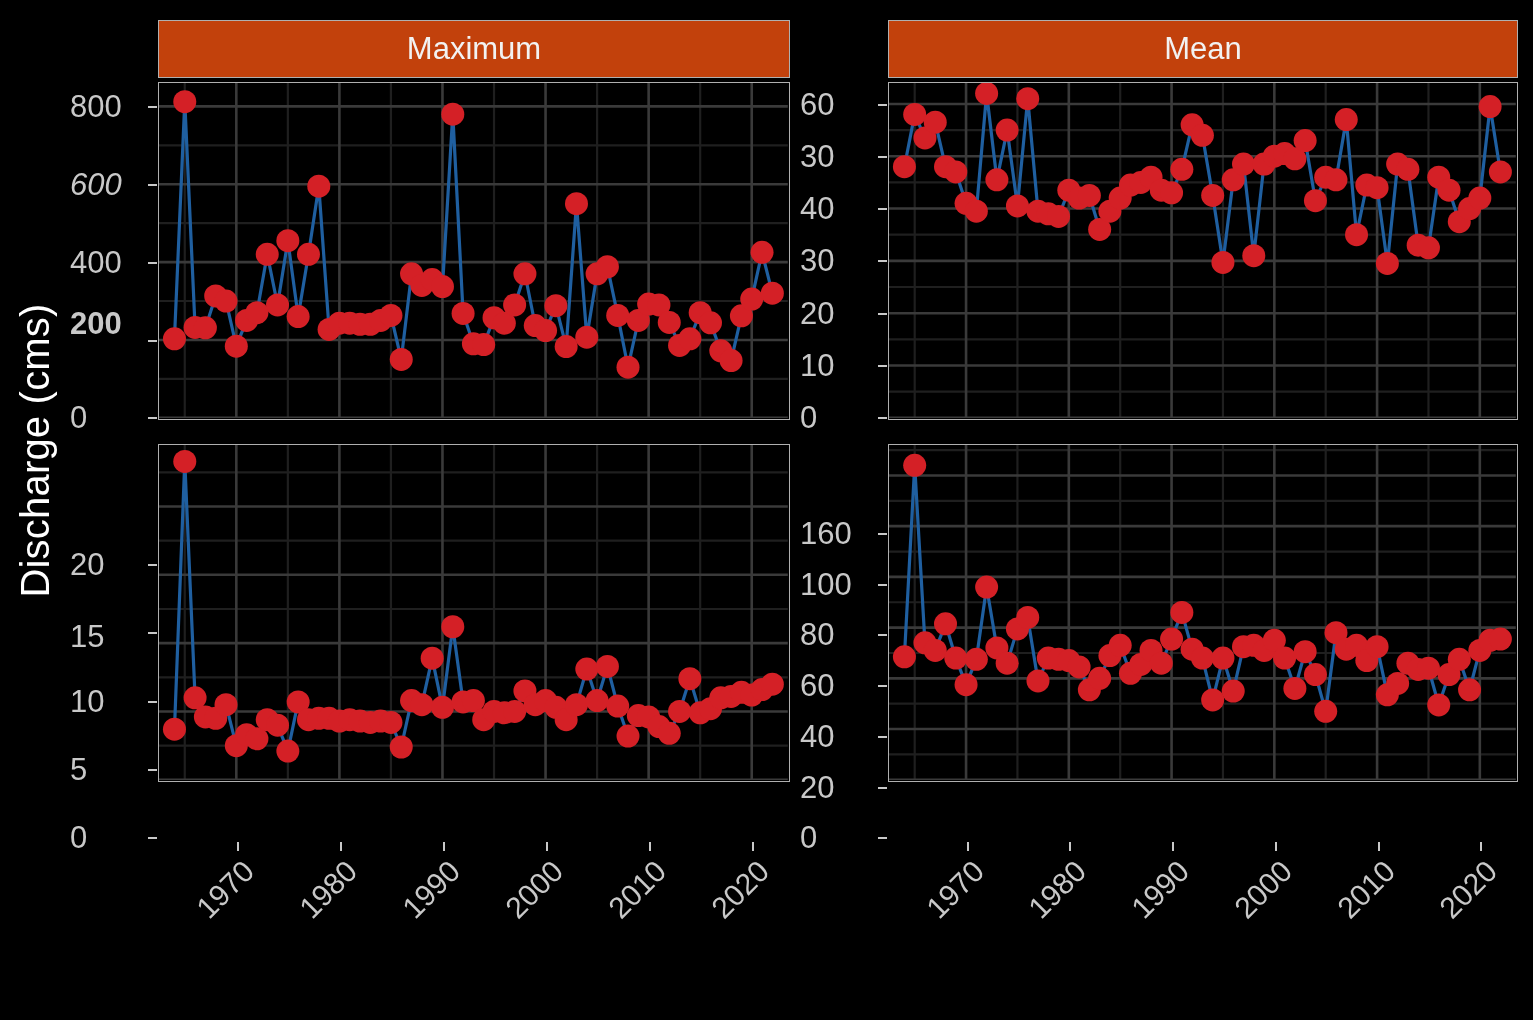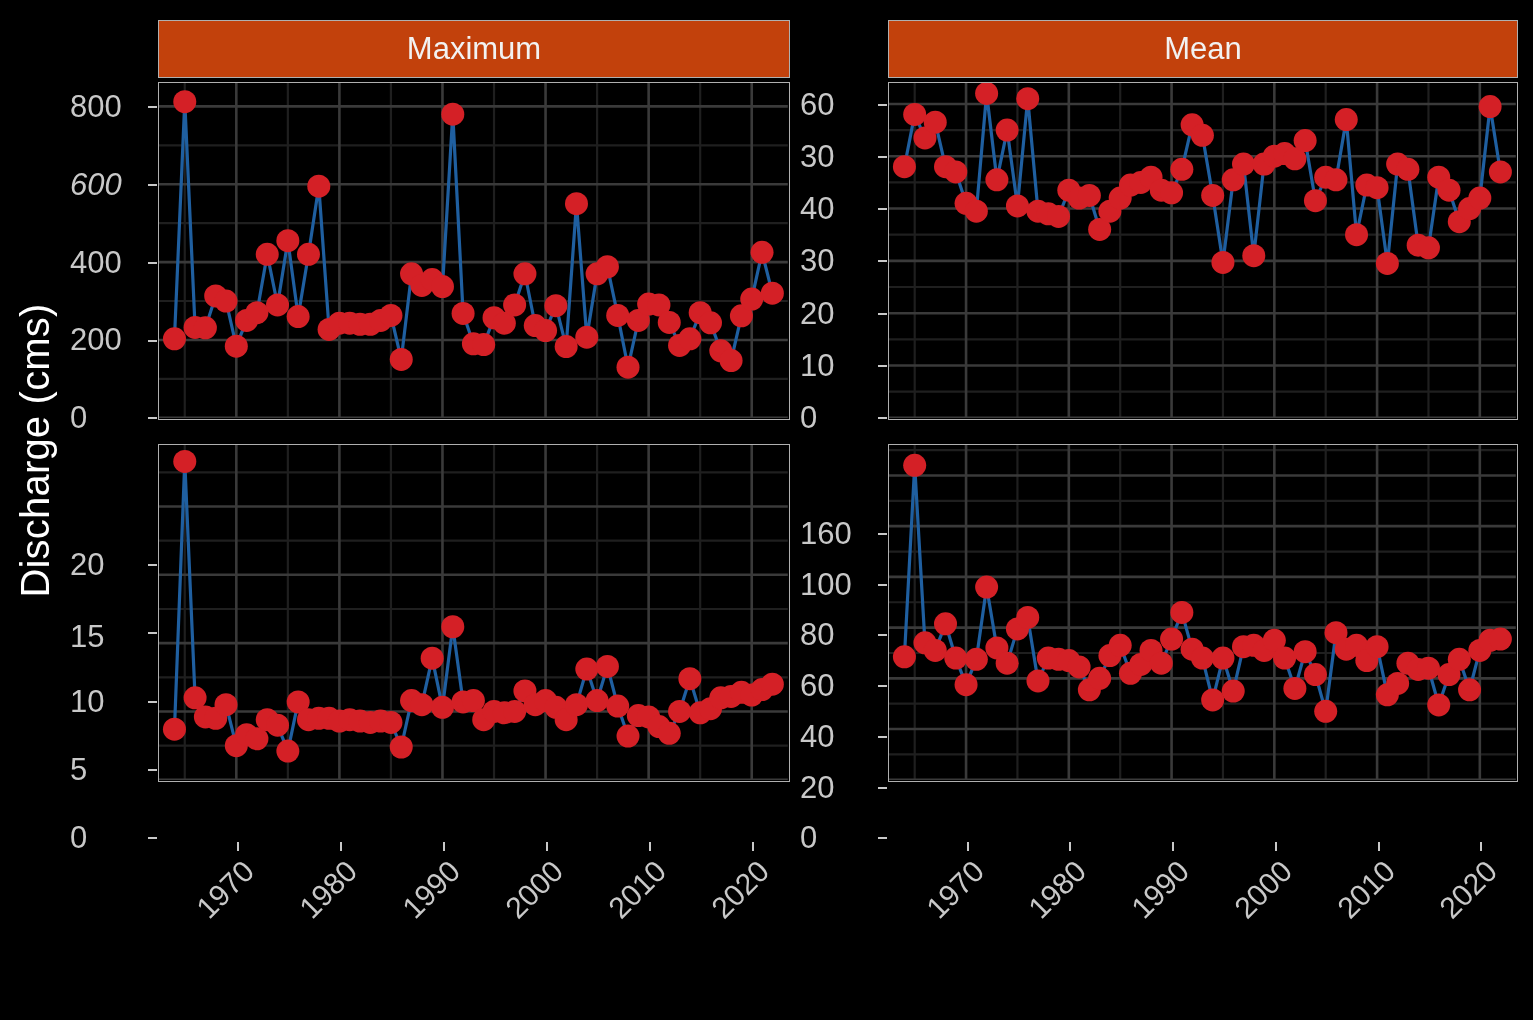--- a/index.html
+++ b/index.html
@@ -506,21 +506,21 @@
             <circle cx="590.84" cy="205.45" r="11.5"></circle>
             <circle cx="601.11" cy="195.30" r="11.5"></circle>
             <circle cx="611.39" cy="194.03" r="11.5"></circle>
           </g>
         </svg>
       </div>
   </div>
 
 <div class="ytick" style="left: 70px; width: 72px; top: 418.4px;">0</div>
     <div class="ytickmark" style="left: 148px; top: 418.4px;"></div>
-    <div class="ytick" style="left: 70px; width: 72px; top: 340px;">200</div>
+    <div class="ytick" style="left: 70px; width: 72px; top: 324px; font-weight: bold;">200</div>
     <div class="ytickmark" style="left: 148px; top: 340.54px;"></div>
     <div class="ytick" style="left: 70px; width: 72px; top: 262.679px;">400</div>
     <div class="ytickmark" style="left: 148px; top: 262.679px;"></div>
     <div class="ytick" style="left: 70px; width: 72px; top: 184.819px; font-style: italic;">600</div>
     <div class="ytickmark" style="left: 148px; top: 184.819px;"></div>
     <div class="ytick" style="left: 70px; width: 72px; top: 106.958px;">800</div>
     <div class="ytickmark" style="left: 148px; top: 106.958px;"></div>
     <div class="ytick" style="left: 800px; width: 72px; top: 418.4px;">0</div>
     <div class="ytickmark" style="left: 878px; top: 418.4px;"></div>
     <div class="ytick" style="left: 800px; width: 72px; top: 366.087px;">10</div>

